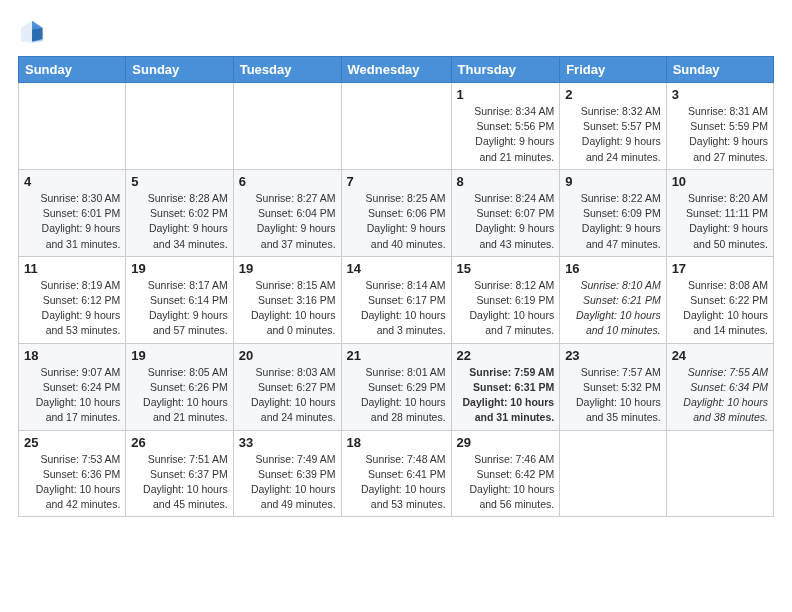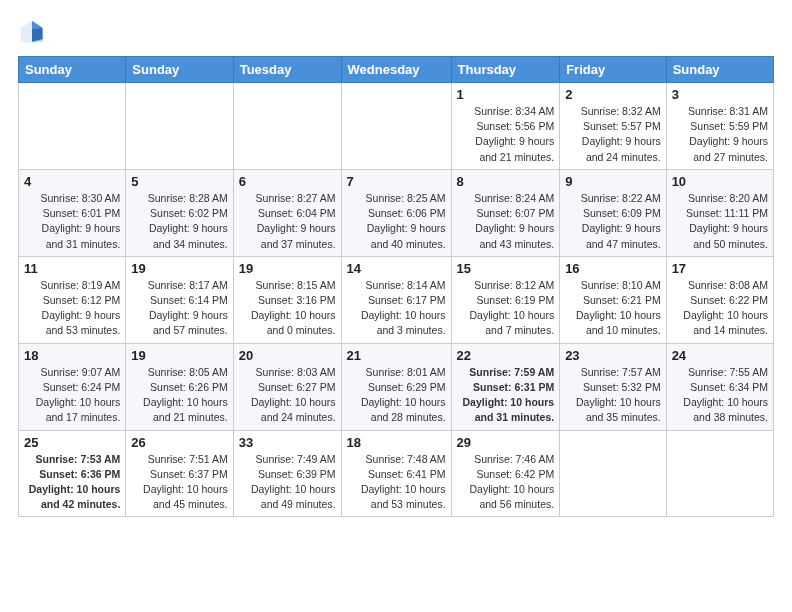--- a/index.html
+++ b/index.html
@@ -235,21 +235,21 @@
           </td>
           <td>
             <span class="day-num">15</span>
             <div class="day-info" style="white-space: pre-line;">Sunrise: 8:12 AM
 Sunset: 6:19 PM
 Daylight: 10 hours
 and 7 minutes.</div>
           </td>
           <td>
             <span class="day-num">16</span>
-            <div class="day-info" style="white-space: pre-line;">Sunrise: 8:10 AM
+            <div class="day-info" style="white-space: pre-line; font-style: italic;">Sunrise: 8:10 AM
 Sunset: 6:21 PM
 Daylight: 10 hours
 and 10 minutes.</div>
           </td>
           <td>
             <span class="day-num">17</span>
             <div class="day-info" style="white-space: pre-line;">Sunrise: 8:08 AM
 Sunset: 6:22 PM
 Daylight: 10 hours
 and 14 minutes.</div>
@@ -293,30 +293,30 @@
           </td>
           <td>
             <span class="day-num">23</span>
             <div class="day-info" style="white-space: pre-line;">Sunrise: 7:57 AM
 Sunset: 5:32 PM
 Daylight: 10 hours
 and 35 minutes.</div>
           </td>
           <td>
             <span class="day-num">24</span>
-            <div class="day-info" style="white-space: pre-line;">Sunrise: 7:55 AM
+            <div class="day-info" style="white-space: pre-line; font-style: italic;">Sunrise: 7:55 AM
 Sunset: 6:34 PM
 Daylight: 10 hours
 and 38 minutes.</div>
           </td>
         </tr>
         <tr>
           <td>
             <span class="day-num">25</span>
-            <div class="day-info" style="white-space: pre-line; font-weight: bold;">Sunrise: 7:53 AM
+            <div class="day-info" style="white-space: pre-line;">Sunrise: 7:53 AM
 Sunset: 6:36 PM
 Daylight: 10 hours
 and 42 minutes.</div>
           </td>
           <td>
             <span class="day-num">26</span>
             <div class="day-info" style="white-space: pre-line;">Sunrise: 7:51 AM
 Sunset: 6:37 PM
 Daylight: 10 hours
 and 45 minutes.</div>

